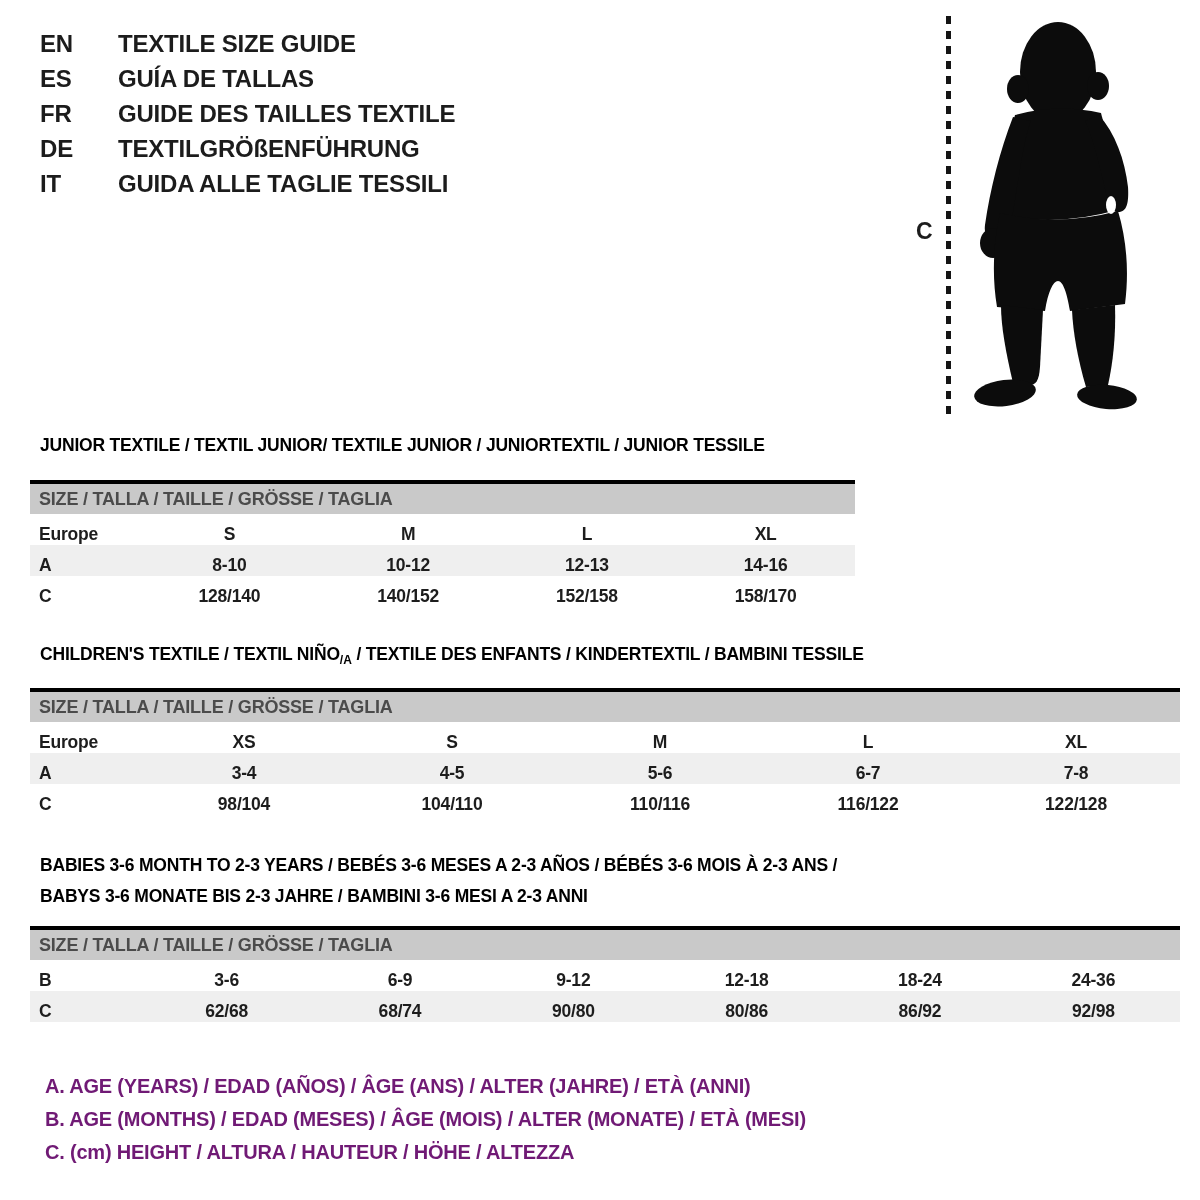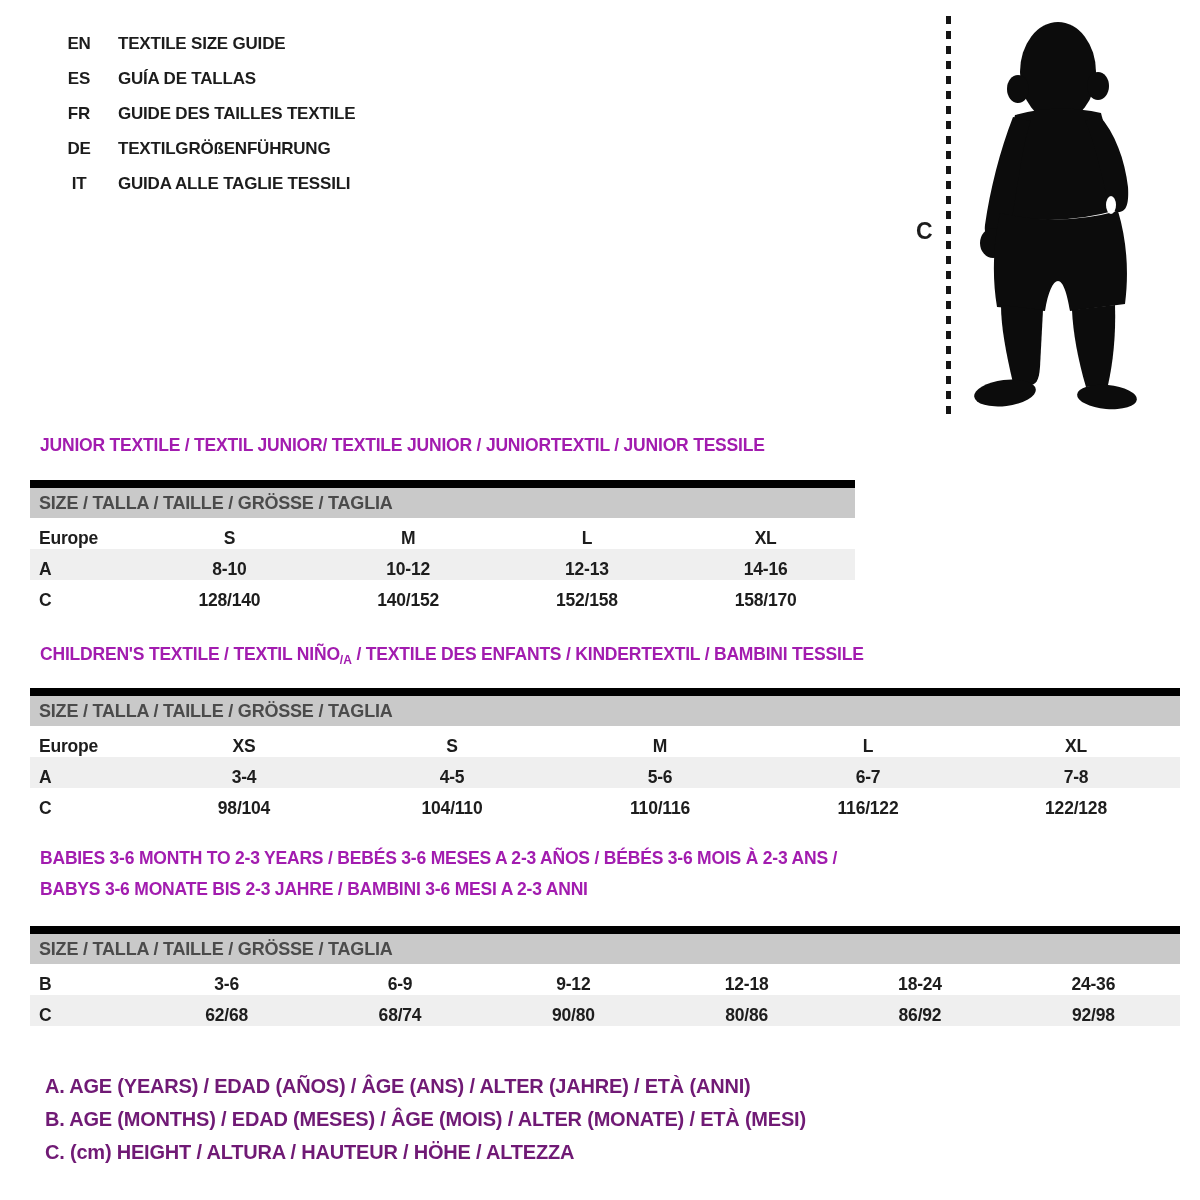--- a/index.html
+++ b/index.html
@@ -3,34 +3,34 @@
 <meta charset="utf-8">
 <style>
   html,body{margin:0;padding:0;background:#fff;}
   .canvas{
     position:relative;width:1200px;height:1200px;background:#ffffff;overflow:hidden;
     font-family:"Liberation Sans",sans-serif;font-weight:700;letter-spacing:-0.2px;
     color:#1c1c1c;
   }
   
   .lang-block{position:absolute;left:40px;top:26px;}
-  .lang-row{display:flex;height:35px;align-items:center;font-size:17px;text-align:center;}
+  .lang-row{display:flex;height:35px;align-items:center;font-size:24px;}
   .lang-code{width:78px;}
   
   .dash-line{position:absolute;left:946px;top:16px;width:5px;height:402px;
     background:repeating-linear-gradient(to bottom,#141414 0 8px,transparent 8px 15px);}
   .c-label{position:absolute;left:916px;top:218px;font-size:23px;}
   .silhouette{position:absolute;left:955px;top:15px;width:215px;height:405px;}
   
-  .sec-title{position:absolute;left:40px;font-size:17.5px;color:#a21caf;white-space:nowrap;}
+  .sec-title{position:absolute;left:40px;font-size:17.5px;color:#000000;white-space:nowrap;}
   .title-sub{font-size:12px;vertical-align:-4px;letter-spacing:0;}
-  .babies-title{line-height:31px;}
+  .babies-title{line-height:31px;margin-top:7px;}
   
   .table{position:absolute;left:30px;}
-  .size-bar{height:30px;border-top:8px solid #000000;background:#c9c9c9;color:#4b4b4b;
+  .size-bar{height:30px;border-top:4px solid #000000;background:#c9c9c9;color:#4b4b4b;
     display:flex;align-items:center;padding-left:9px;font-size:18px;}
   .trow{display:flex;height:31px;align-items:flex-end;font-size:17.5px;color:#1d1d1d;}
   .trow.alt{background:#efefef;}
   .tlabel{width:110px;padding-left:9px;box-sizing:border-box;}
   .tcell{flex:1;text-align:center;}
   
   .legend{position:absolute;left:45px;top:1070px;font-size:20px;line-height:33px;color:#701a75;}
 </style>
 </head>
 <body>

